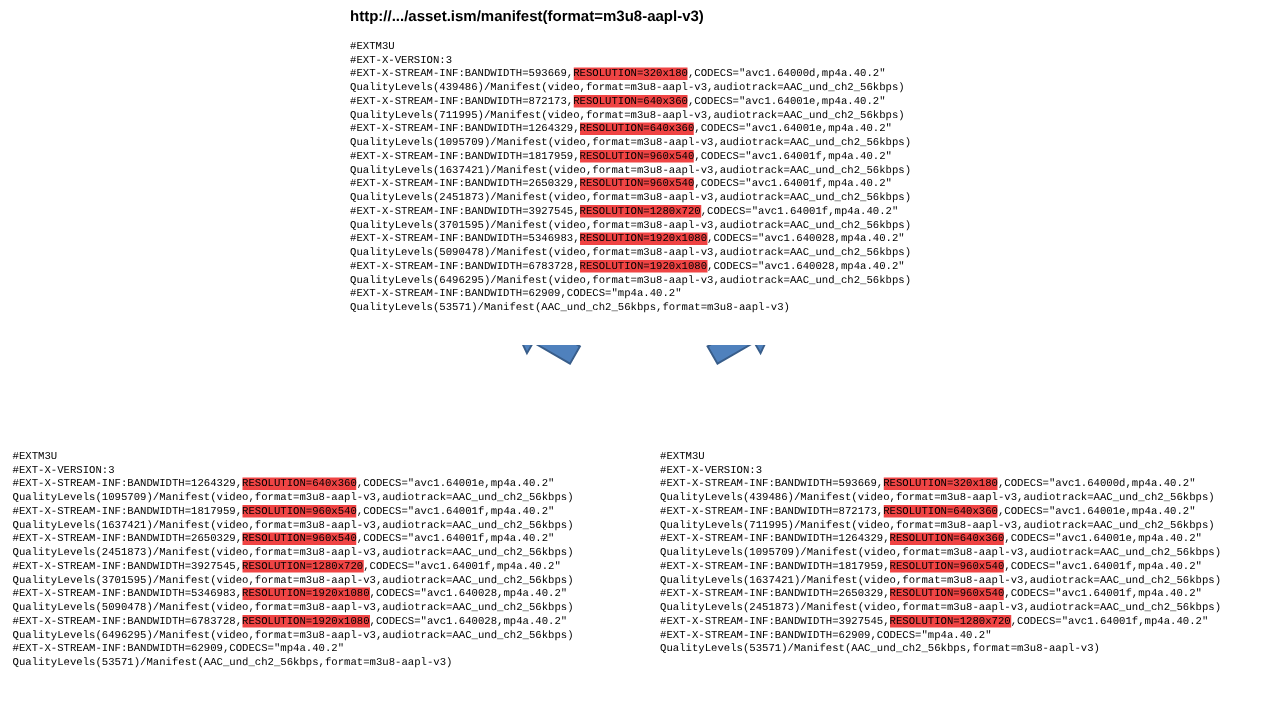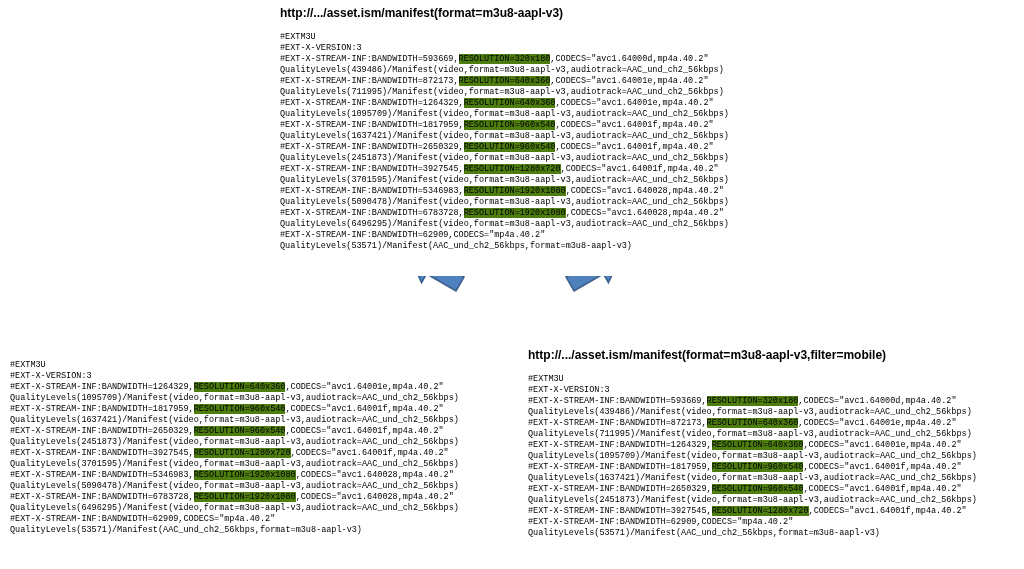--- a/index.html
+++ b/index.html
@@ -27,21 +27,21 @@
     white-space: nowrap;
   }
   .manifest {
     font-family: Consolas, "Courier New", monospace;
     font-size: 8.5px;
     line-height: 11px;
     white-space: pre;
     color: #000;
   }
   .manifest .hl {
-    background: #4d7c0f;
+    background: #ef4444;
     color: #000;
   }
   
   .arrow-svg {
     position: absolute;
   }
 </style>
 </head>
 <body>
 
@@ -95,21 +95,20 @@
 QualityLevels(3701595)/Manifest(video,format=m3u8-aapl-v3,audiotrack=AAC_und_ch2_56kbps)
 #EXT-X-STREAM-INF:BANDWIDTH=5346983,<span class="hl">RESOLUTION=1920x1080</span>,CODECS="avc1.640028,mp4a.40.2"
 QualityLevels(5090478)/Manifest(video,format=m3u8-aapl-v3,audiotrack=AAC_und_ch2_56kbps)
 #EXT-X-STREAM-INF:BANDWIDTH=6783728,<span class="hl">RESOLUTION=1920x1080</span>,CODECS="avc1.640028,mp4a.40.2"
 QualityLevels(6496295)/Manifest(video,format=m3u8-aapl-v3,audiotrack=AAC_und_ch2_56kbps)
 #EXT-X-STREAM-INF:BANDWIDTH=62909,CODECS="mp4a.40.2"
 QualityLevels(53571)/Manifest(AAC_und_ch2_56kbps,format=m3u8-aapl-v3)</div>
   </div>
 
   <div class="block" style="left:528px; top:348px;">
-    <div class="url-heading">http://.../asset.ism/manifest(format=m3u8-aapl-v3,filter=mobile)</div>
     <div class="manifest" style="margin-top:12px;">#EXTM3U
 #EXT-X-VERSION:3
 #EXT-X-STREAM-INF:BANDWIDTH=593669,<span class="hl">RESOLUTION=320x180</span>,CODECS="avc1.64000d,mp4a.40.2"
 QualityLevels(439486)/Manifest(video,format=m3u8-aapl-v3,audiotrack=AAC_und_ch2_56kbps)
 #EXT-X-STREAM-INF:BANDWIDTH=872173,<span class="hl">RESOLUTION=640x360</span>,CODECS="avc1.64001e,mp4a.40.2"
 QualityLevels(711995)/Manifest(video,format=m3u8-aapl-v3,audiotrack=AAC_und_ch2_56kbps)
 #EXT-X-STREAM-INF:BANDWIDTH=1264329,<span class="hl">RESOLUTION=640x360</span>,CODECS="avc1.64001e,mp4a.40.2"
 QualityLevels(1095709)/Manifest(video,format=m3u8-aapl-v3,audiotrack=AAC_und_ch2_56kbps)
 #EXT-X-STREAM-INF:BANDWIDTH=1817959,<span class="hl">RESOLUTION=960x540</span>,CODECS="avc1.64001f,mp4a.40.2"
 QualityLevels(1637421)/Manifest(video,format=m3u8-aapl-v3,audiotrack=AAC_und_ch2_56kbps)

